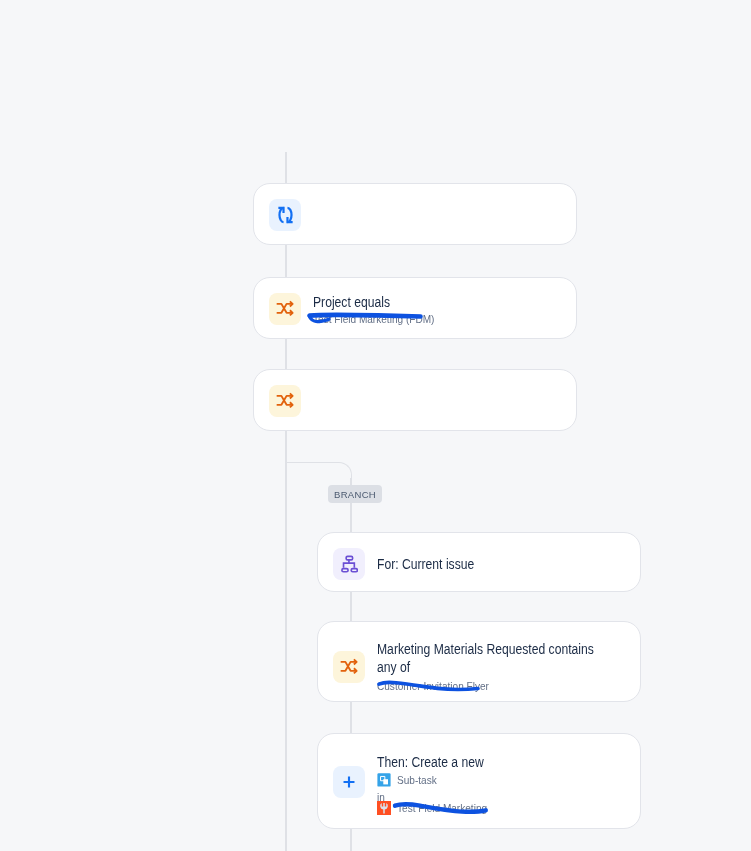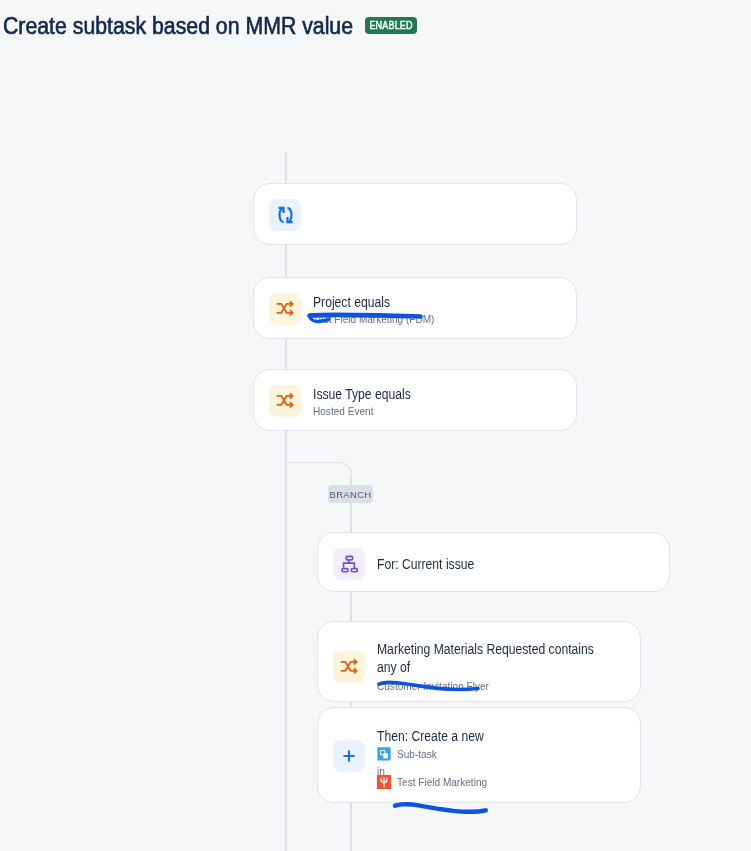--- a/index.html
+++ b/index.html
@@ -52,35 +52,29 @@
         font-size:9.5px;letter-spacing:.3px;display:flex;align-items:center;justify-content:center;}
 
   
   .scribble{position:absolute;pointer-events:none;}
 </style>
 </head>
 <body>
 
 <div class="page">
 
-  <div class="title-row">
-    <div class="rule-title">Create subtask based on MMR value</div>
-    <div class="badge">
-        <span>ENABLED</span>
-      </div>
-  </div>
 
   <div class="vline" style="left:285px;top:152px;height:32px;"></div>
   <div class="vline" style="left:285px;top:244px;height:34px;"></div>
   <div class="vline" style="left:285px;top:338px;height:32px;"></div>
   <div class="vline" style="left:285px;top:430px;height:421px;"></div>
 
   <div class="corner" style="left:285px;top:462px;width:66px;height:26px;"></div>
   <div class="vline" style="left:350px;top:478px;height:373px;"></div>
-  <div class="branch-pill" style="left:328px;top:485px;width:45px;height:18px;">
+  <div class="branch-pill" style="left:328px;top:485px;width:54px;height:18px;">
     <span>BRANCH</span>
   </div>
 
 
   <div class="card" style="left:253px;top:183px;width:324px;height:62px;">
     <div class="icon-box" style="margin-left:15px;background:#e9f2fe;">
       <svg width="19" height="19" viewBox="0 0 24 24" fill="none" aria-hidden="true">
         <g stroke="#1370f3" stroke-width="2.8" fill="none" stroke-linecap="butt">
           <path d="M3.0 2.3h6.5v6.5" stroke-linejoin="miter"></path>
           <path d="M9.5 2.3 A5.1 9.0 0 0 0 9.5 20.3"></path>
@@ -112,27 +106,23 @@
     <div class="icon-box" style="margin-left:15px;background:#fdf5db;">
       <svg width="18" height="18" viewBox="0 0 24 24" fill="none" aria-hidden="true">
         <g stroke="#e2620d" stroke-width="2.5" fill="none" stroke-linecap="butt" stroke-linejoin="round">
           <path d="M0.9 5.2h6.3l6.9 11.9h8.0"></path>
           <path d="M0.9 17.1h6.3l6.9-11.9h8.0"></path>
           <path d="M18.5 1.8 22.2 5.2 18.5 8.6"></path>
           <path d="M18.5 13.7 22.2 17.1 18.5 20.5"></path>
         </g>
       </svg>
     </div>
-    <div class="card-body" style="margin-left:12px;">
-      <div class="card-title">Issue Type equals</div>
-      <div class="card-sub">Hosted Event</div>
-    </div>
   </div>
 
-  <div class="card" style="left:317px;top:532px;width:353px;height:60px;">
+  <div class="card" style="left:317px;top:532px;width:324px;height:60px;">
     <div class="icon-box" style="margin-left:15px;background:#f1effd;top:2px;">
       <svg width="18" height="18" viewBox="0 0 24 24" fill="none" aria-hidden="true">
         <g stroke="#6b4fd4" stroke-width="2.2" fill="none">
           <path d="M11.9 6.5v4.3M4.7 17.0v-6.2h14.4v6.2" stroke-linecap="butt" stroke-linejoin="miter"></path>
           <rect x="8.2" y="1.9" width="8.6" height="4.6" rx="1.8"></rect>
           <rect x="2.5" y="18.1" width="8.3" height="4.2" rx="2.1"></rect>
           <rect x="14.9" y="18.1" width="8.3" height="4.2" rx="2.1"></rect>
         </g>
       </svg>
     </div>
@@ -151,21 +141,21 @@
           <path d="M18.5 13.7 22.2 17.1 18.5 20.5"></path>
         </g>
       </svg>
     </div>
     <div class="card-body" style="margin-left:12px;width:252px;padding-top:7px;">
       <div class="card-title">Marketing Materials Requested contains any of</div>
       <div class="card-sub" style="margin-top:2px;">Customer Invitation Flyer</div>
     </div>
   </div>
 
-  <div class="card" style="left:317px;top:707px;width:324px;height:96px;">
+  <div class="card" style="left:317px;top:733px;width:324px;height:96px;">
     <div class="icon-box" style="margin-left:15px;background:#e9f2fe;">
       <svg width="18" height="18" viewBox="0 0 24 24" fill="none" aria-hidden="true">
         <path d="M12 4.7v14.6M4.7 12h14.6" stroke="#1370f3" stroke-width="2.85" stroke-linecap="butt"></path>
       </svg>
     </div>
     <div class="create-body" style="height:96px;">
       <div class="card-title">Then: Create a new</div>
       <div class="inline-row r2">
         <span class="mini-icon">
           <svg width="14" height="14" viewBox="0 0 14 14" aria-hidden="true">

